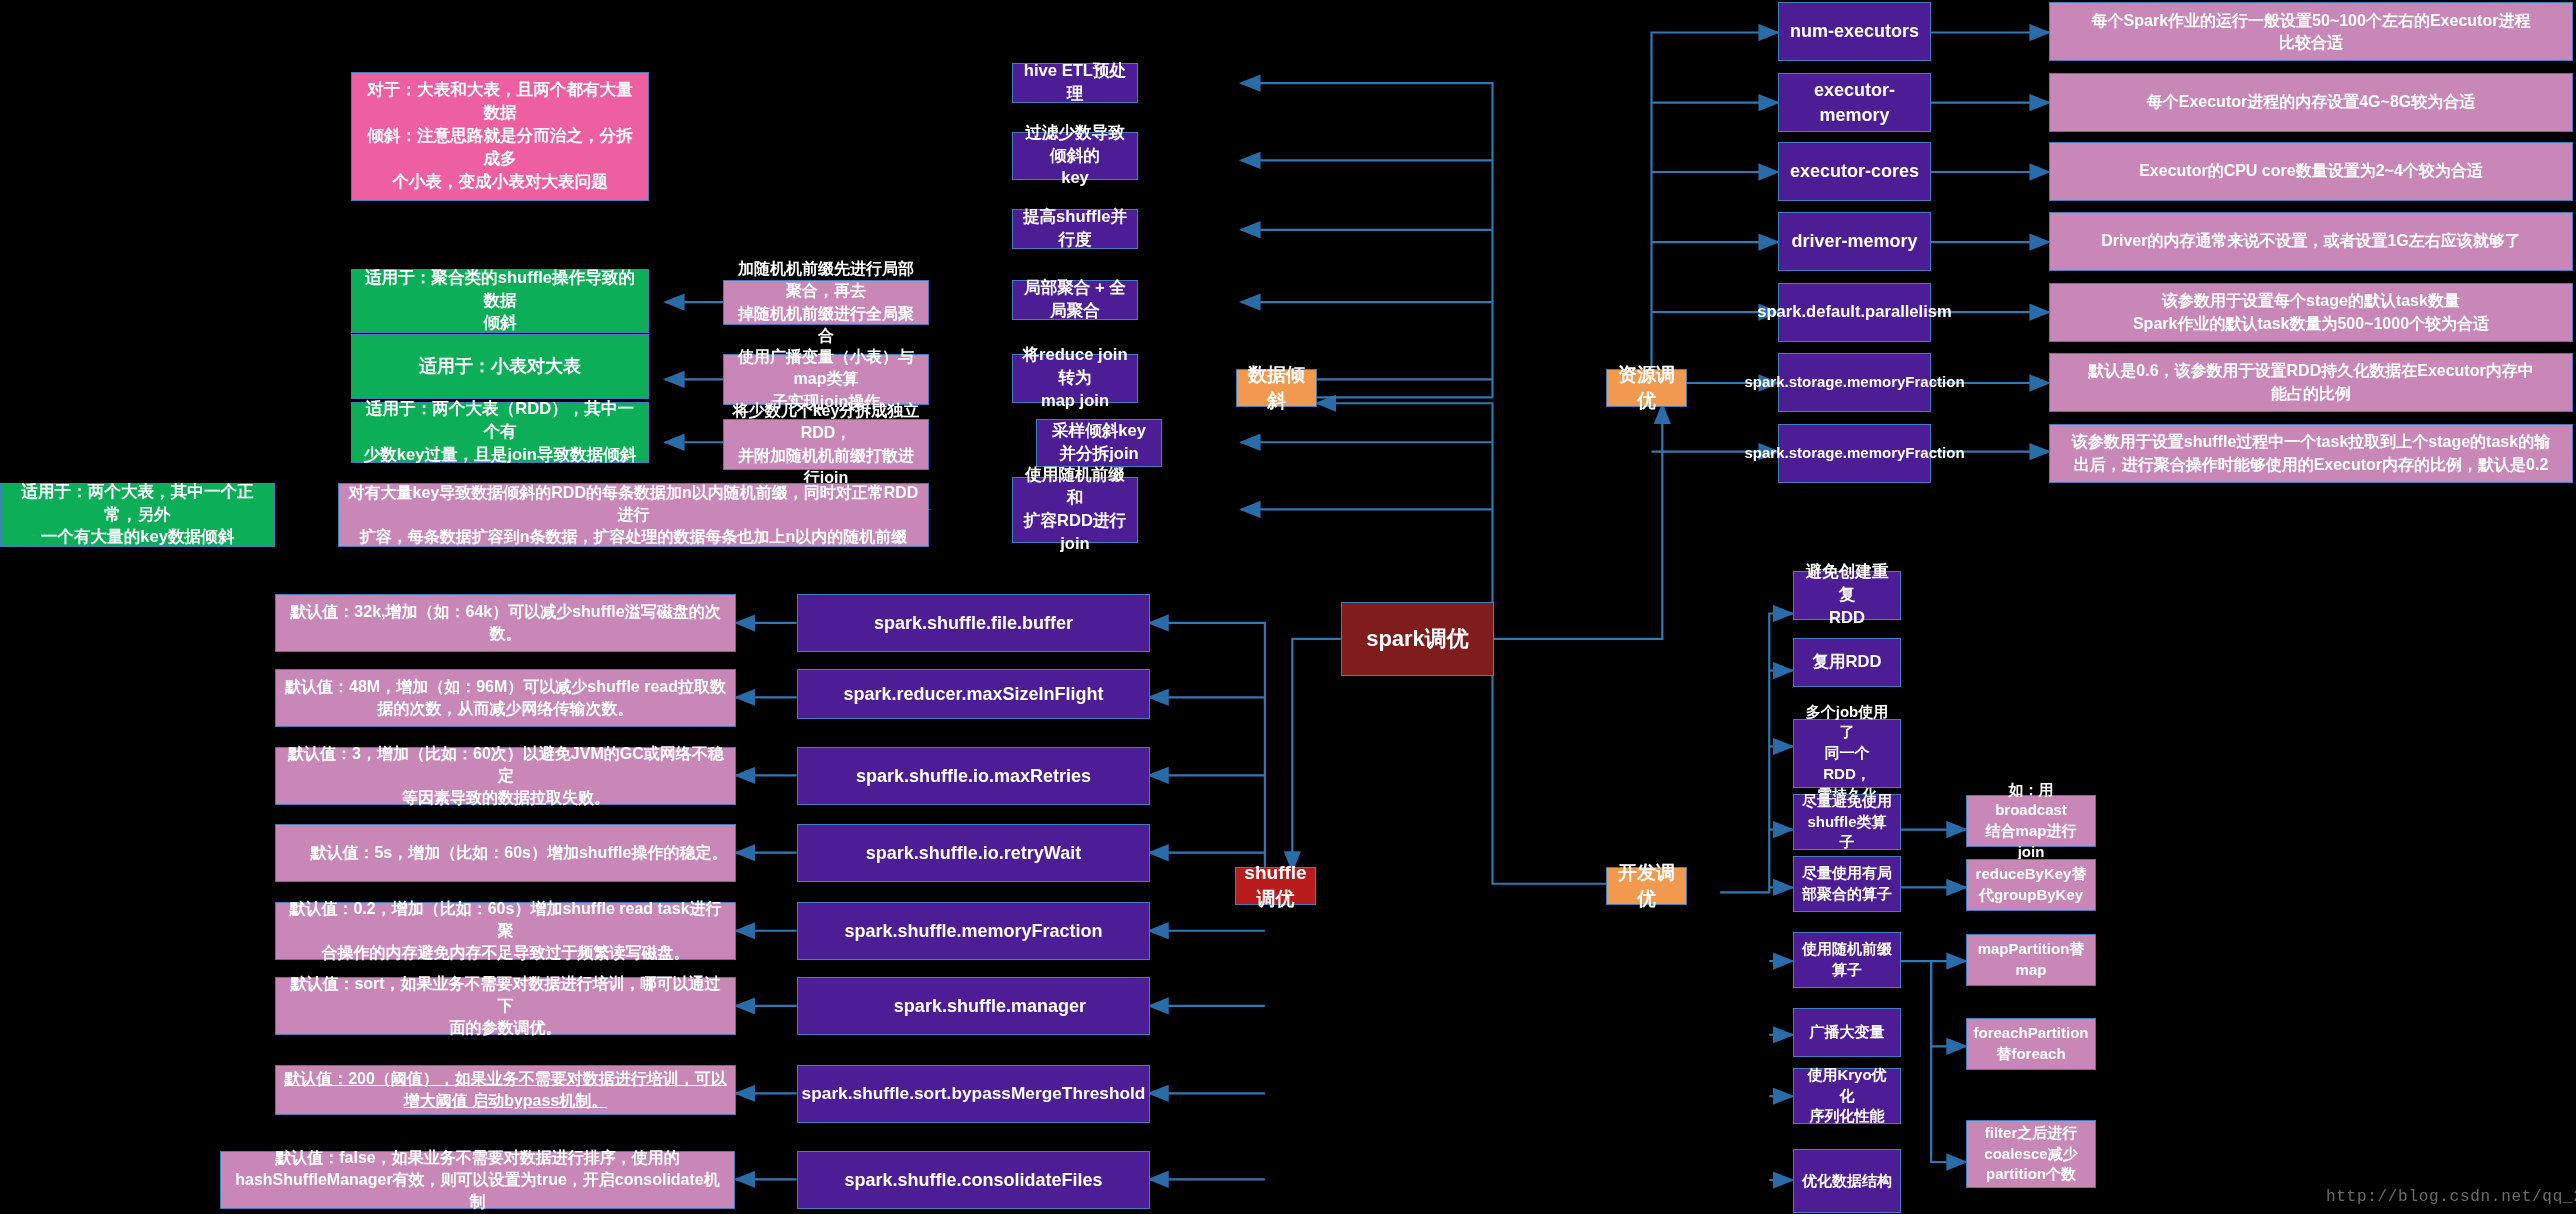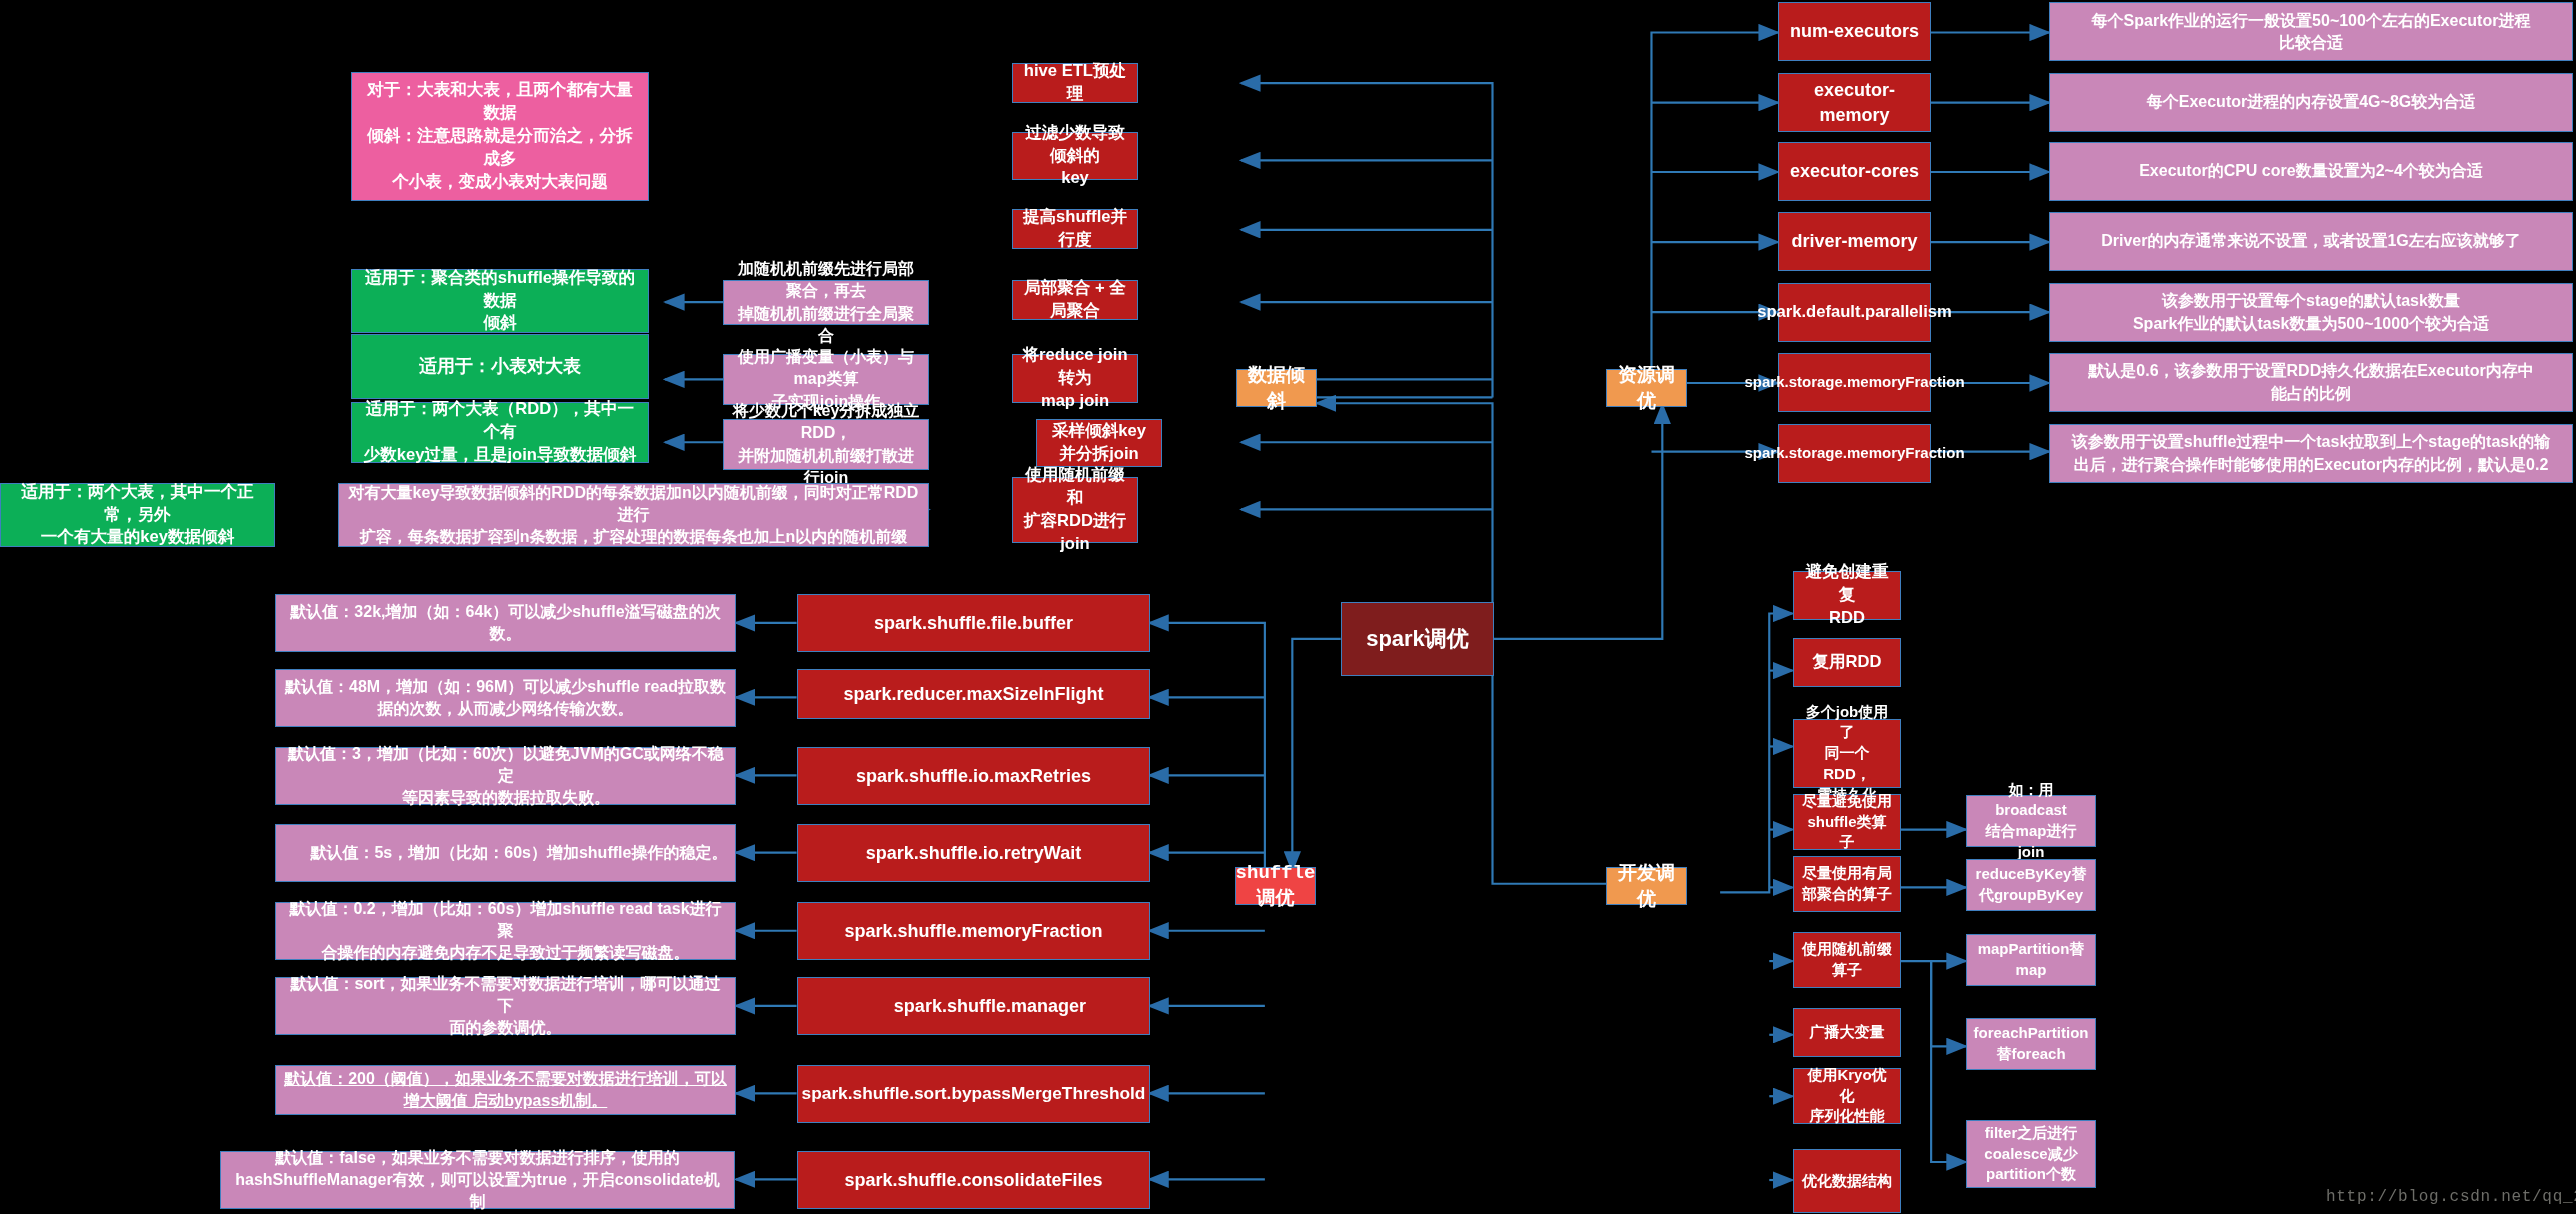--- a/index.html
+++ b/index.html
@@ -12,26 +12,26 @@
 
   .node{
     position:absolute;box-sizing:border-box;
     border:1.4px solid #3f7fbf;
     color:#ffffff;font-weight:bold;
     display:flex;align-items:center;justify-content:center;
     text-align:center;line-height:1.38;
     padding:2.9px 7.2px;
     white-space:pre-line;
   }
-  .teal{background:#b91c1c;}
+  .teal{background:#4c1d95;}
   .green{background:#0caf57;}
   .pink{background:#c987b8;}
   .hotpink{background:#ed5fa0;}
   .orange{background:#f0994f;}
-  .amber{background:#ef4444;font-family:Liberation Mono, monospace;}
+  .amber{background:#b91c1c;}
   .blue{background:#7f1d1d;}
 
   .fs30{font-size:22px;}
   .fs26{font-size:19px;}
   .fs25{font-size:18px;}
   .fs24{font-size:17.3px;}
   .fs23{font-size:16.6px;}
   .fs22{font-size:16px;}
   .fs21{font-size:15px;}
 

